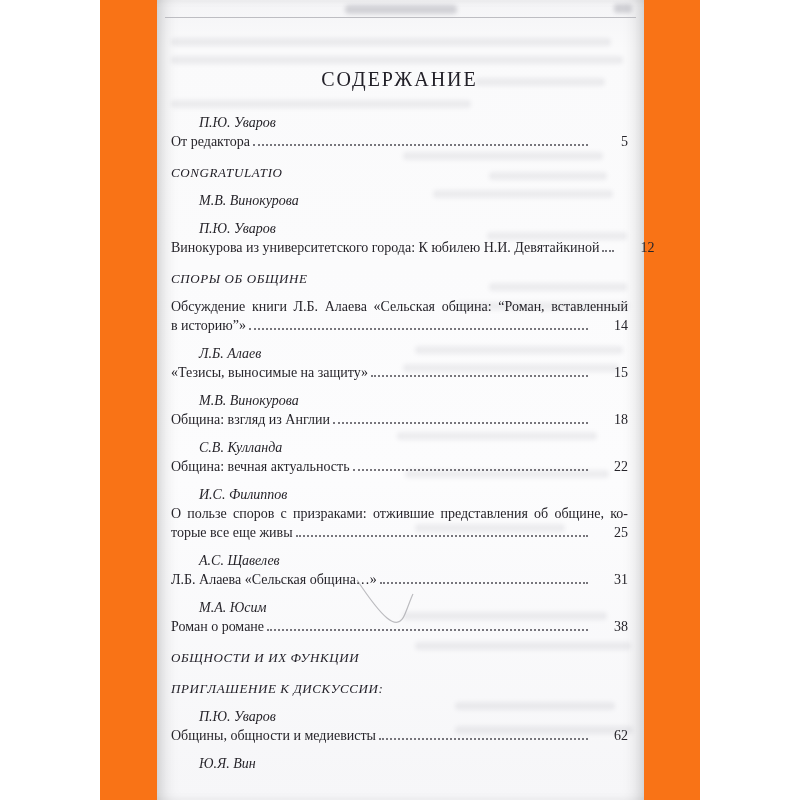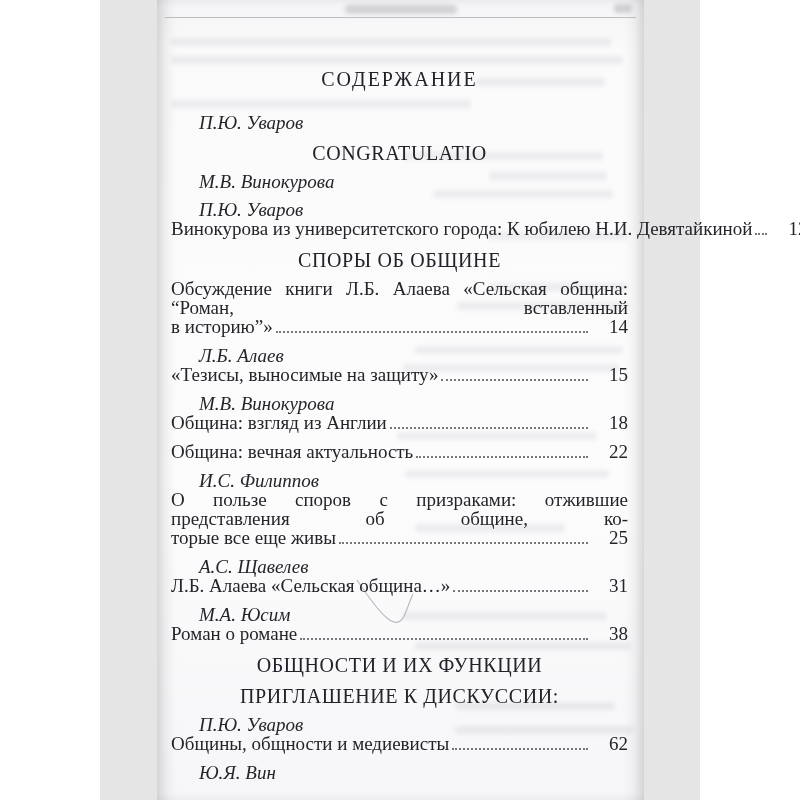--- a/index.html
+++ b/index.html
@@ -1,36 +1,36 @@
 <!DOCTYPE html>
 <html><head>
 <meta charset="utf-8">
 <style>
   html,body{margin:0;padding:0;}
   body{width:800px;height:800px;background:#ffffff;position:relative;overflow:hidden;
        font-family:"Liberation Serif","DejaVu Serif",serif;}
-  .photo{position:absolute;left:100px;top:0;width:600px;height:800px;background:#e5e5e5;}
+  .photo{position:absolute;left:100px;top:0;width:600px;height:800px;background:#f97316;}
   .page{position:absolute;left:57px;top:0;width:487px;height:800px;
         background:linear-gradient(180deg,#f4f4f6 0%,#fafafb 6%,#fcfcfd 60%,#f6f6f8 100%);
         box-shadow:inset 14px 0 20px -14px rgba(0,0,0,.28), inset -14px 0 20px -14px rgba(0,0,0,.28);
         color:#26242a;}
   
   .runhead-rule{position:absolute;top:17px;left:8px;right:8px;height:1px;background:#b3b3b8;opacity:.85;}
   .runhead-word{position:absolute;top:5px;left:50%;transform:translateX(-50%);width:112px;height:9px;
         background:#8b8b96;opacity:.33;filter:blur(2px);border-radius:4px;}
   .runhead-num{position:absolute;top:4px;right:12px;width:18px;height:9px;background:#8b8b96;opacity:.35;filter:blur(2px);border-radius:3px;}
   
   .ghost{position:absolute;height:8px;background:#7d7d8a;opacity:.12;filter:blur(2px);border-radius:4px;}
   
   .scratch{position:absolute;left:196px;top:576px;opacity:.55;}
   
   .content{position:relative;padding:0 16px 0 14px;}
   .toc-title{margin:68px 0 22px;text-align:center;font-size:20px;letter-spacing:2px;font-weight:normal;color:#232129;}
-  .section-heading{margin:12px 0 6px;text-align:center;font-size:20px;letter-spacing:.6px;color:#232129;line-height:19px;}
-  .entry{margin-top:9px;font-size:19px;line-height:19px;}
+  .section-heading{margin:12px 0 6px;font-size:13px;letter-spacing:.6px;color:#232129;line-height:19px;font-style:italic;}
+  .entry{margin-top:9px;font-size:14px;line-height:19px;}
   .entry .author{font-style:italic;padding-left:28px;}
   .full-line{text-align:justify;text-align-last:justify;}
   .toc-line{display:flex;align-items:baseline;}
   .toc-line .txt{white-space:nowrap;}
   .leader{flex:1;border-bottom:2px dotted #4c4a52;margin:0 10px 4px 3px;opacity:.75;min-width:12px;}
   .pagenum{width:30px;text-align:right;flex:none;}
 </style>
 </head>
 <body>
 
@@ -63,20 +63,25 @@
 
     <svg class="scratch" width="90" height="60" viewBox="0 0 90 60">
       <path d="M4,4 C 28,40 44,58 52,38 C 56,28 58,22 60,18" fill="none" stroke="#8a8a90" stroke-width="1.2"></path>
     </svg>
 
     <div class="content">
       <h1 class="toc-title">СОДЕРЖАНИЕ</h1>
       <div id="toc-root">
           <div class="entry">
             <div class="author">П.Ю. Уваров</div>
+            <div class="toc-line">
+              <span class="txt">От редактора</span>
+              <span class="leader"></span>
+              <span class="pagenum">5</span>
+            </div>
           </div>
           <div class="section-heading">CONGRATULATIO</div>
           <div class="entry">
             <div class="author">М.В. Винокурова</div>
           </div>
           <div class="entry">
             <div class="author">П.Ю. Уваров</div>
             <div class="toc-line">
               <span class="txt">Винокурова из университетского города: К юбилею Н.И. Девятайкиной</span>
               <span class="leader"></span>
@@ -102,20 +107,21 @@
           </div>
           <div class="entry">
             <div class="author">М.В. Винокурова</div>
             <div class="toc-line">
               <span class="txt">Община: взгляд из Англии</span>
               <span class="leader"></span>
               <span class="pagenum">18</span>
             </div>
           </div>
           <div class="entry">
+            <div class="author">С.В. Кулланда</div>
             <div class="toc-line">
               <span class="txt">Община: вечная актуальность</span>
               <span class="leader"></span>
               <span class="pagenum">22</span>
             </div>
           </div>
           <div class="entry">
             <div class="author">И.С. Филиппов</div>
             <div class="full-line">О пользе споров с призраками: отжившие представления об общине, ко-</div>
             <div class="toc-line">

